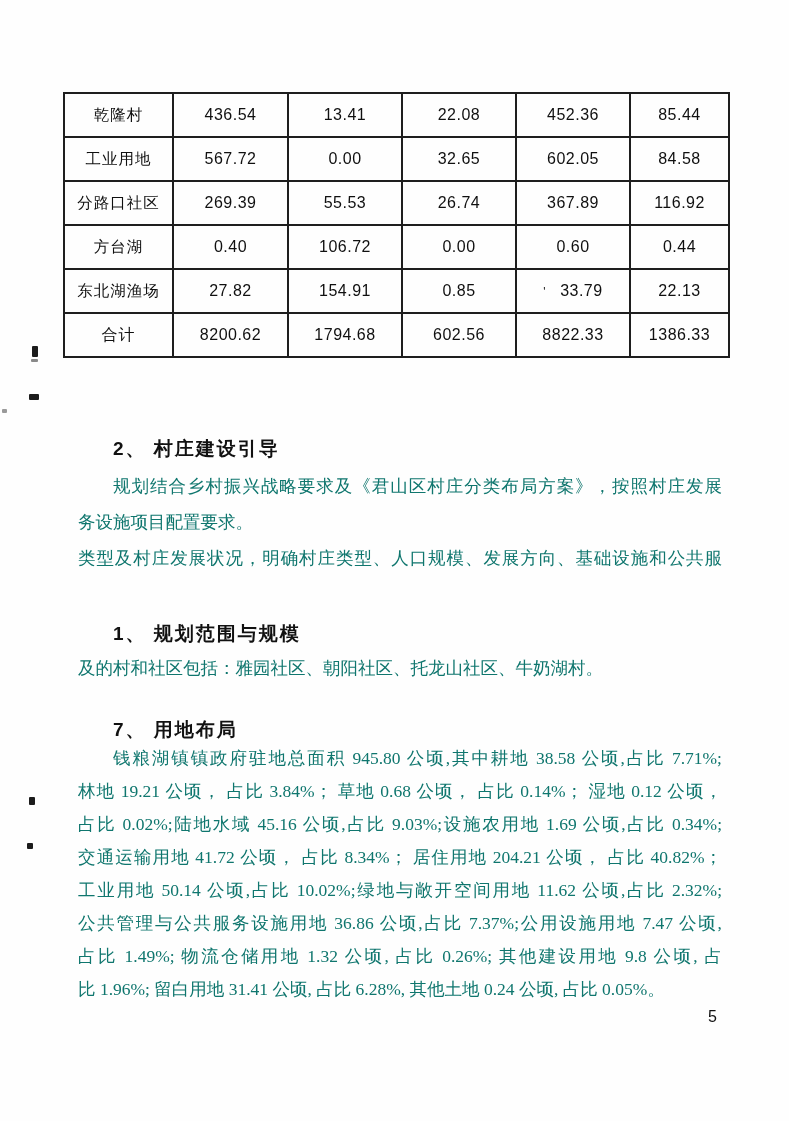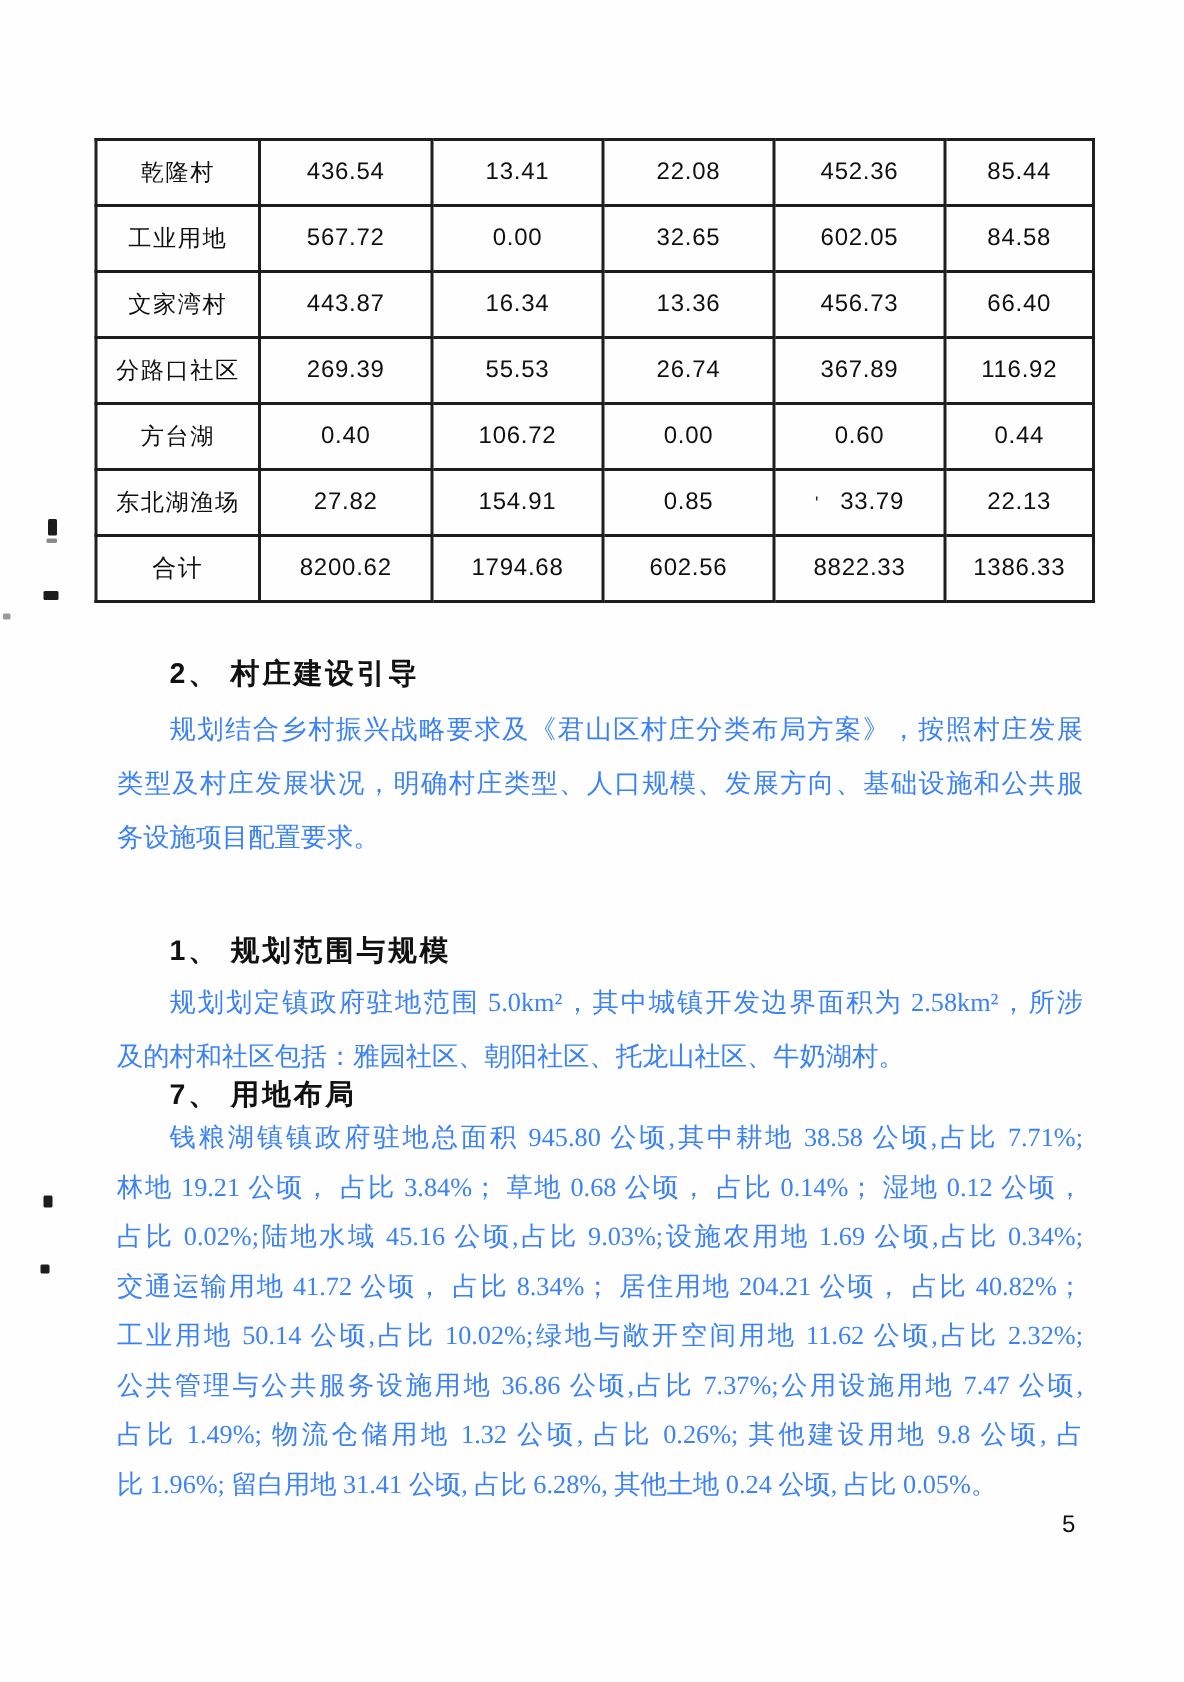--- a/index.html
+++ b/index.html
@@ -41,21 +41,21 @@
     letter-spacing:2px;white-space:nowrap;
   }
   .h-main{
     position:absolute;left:95px;
     font-family:"Liberation Sans","DejaVu Sans",sans-serif;
     font-weight:bold;font-size:23px;color:#0d0d0d;
     letter-spacing:1.5px;white-space:nowrap;
   }
   .para{
     position:absolute;left:78px;width:644px;
-    font-size:17.5px;color:#3b82f6;
+    font-size:17.5px;color:#0f766e;
   }
   .para .line{
     text-align:justify;
     text-align-last:justify;
     height:36px;line-height:36px;
     overflow:hidden;
   }
   .para.tight .line{height:33px;line-height:33px;}
   .para .line.first{text-indent:35px;}
   .para .line.last{text-align-last:left;}
@@ -100,28 +100,20 @@
       </tr>
       <tr>
         <td class="name">工业用地</td>
         <td>567.72</td>
         <td>0.00</td>
         <td>32.65</td>
         <td>602.05</td>
         <td>84.58</td>
       </tr>
       <tr>
-        <td class="name">文家湾村</td>
-        <td>443.87</td>
-        <td>16.34</td>
-        <td>13.36</td>
-        <td>456.73</td>
-        <td>66.40</td>
-      </tr>
-      <tr>
         <td class="name">分路口社区</td>
         <td>269.39</td>
         <td>55.53</td>
         <td>26.74</td>
         <td>367.89</td>
         <td>116.92</td>
       </tr>
       <tr>
         <td class="name">方台湖</td>
         <td>0.40</td>
@@ -146,29 +138,28 @@
         <td>8822.33</td>
         <td>1386.33</td>
       </tr>
     </tbody>
   </table>
 
   <div class="h-sub" style="top:436px;">2、 村庄建设引导</div>
 
   <div class="para" style="top:468px;">
     <div class="line first">规划结合乡村振兴战略要求及《君山区村庄分类布局方案》，按照村庄发展</div>
+    <div class="line last">务设施项目配置要求。</div>
     <div class="line">类型及村庄发展状况，明确村庄类型、人口规模、发展方向、基础设施和公共服</div>
-    <div class="line last">务设施项目配置要求。</div>
   </div>
 
 
   <div class="h-sub" style="top:621px;">1、 规划范围与规模</div>
 
   <div class="para" style="top:650px;">
-    <div class="line first">规划划定镇政府驻地范围 5.0km²，其中城镇开发边界面积为 2.58km²，所涉</div>
     <div class="line last">及的村和社区包括：雅园社区、朝阳社区、托龙山社区、牛奶湖村。</div>
   </div>
 
   <div class="h-sub" style="top:717px;">7、 用地布局</div>
 
   <div class="para tight" style="top:742px;">
     <div class="line first">钱粮湖镇镇政府驻地总面积 945.80 公顷,其中耕地 38.58 公顷,占比 7.71%;</div>
     <div class="line">林地 19.21 公顷， 占比 3.84%； 草地 0.68 公顷， 占比 0.14%； 湿地 0.12 公顷，</div>
     <div class="line">占比 0.02%;陆地水域 45.16 公顷,占比 9.03%;设施农用地 1.69 公顷,占比 0.34%;</div>
     <div class="line">交通运输用地 41.72 公顷， 占比 8.34%； 居住用地 204.21 公顷， 占比 40.82%；</div>

